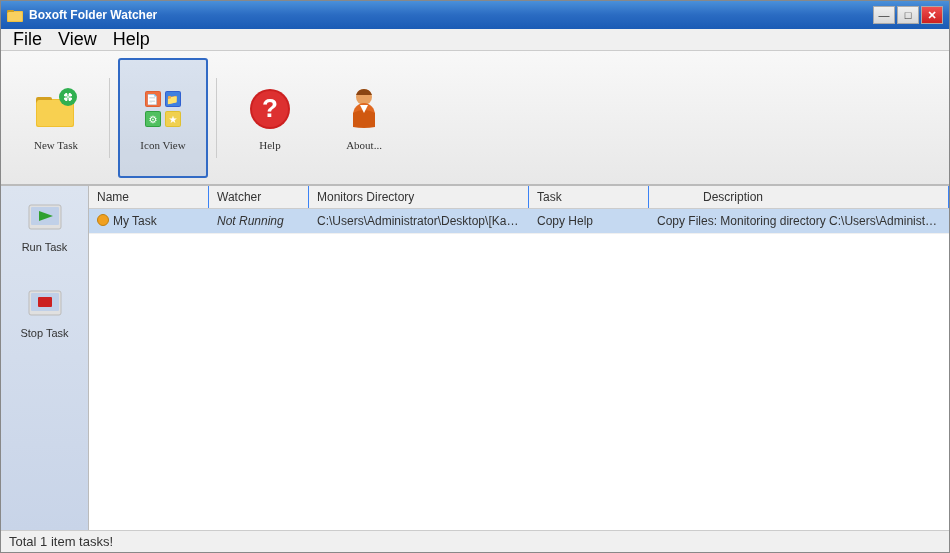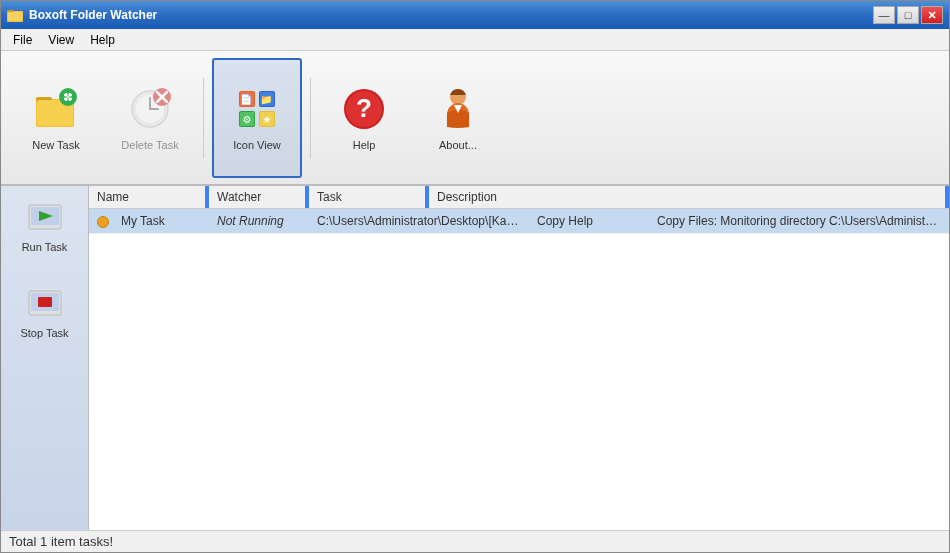--- a/index.html
+++ b/index.html
@@ -77,21 +77,21 @@
       border-bottom: 1px solid #ccc;
       display: flex;
       align-items: center;
       padding: 0 4px;
       flex-shrink: 0;
     }
 
     .menu-item {
       padding: 2px 8px;
       cursor: pointer;
-      font-size: 12px;
+      font-size: 18px;
       color: #000;
     }
 
     
     .toolbar {
       height: 135px;
       background: linear-gradient(to bottom, #f8f8f8, #e8e8e8);
       border-bottom: 2px solid #bbb;
       display: flex;
       align-items: center;
@@ -129,20 +129,21 @@
       height: 48px;
       display: flex;
       align-items: center;
       justify-content: center;
     }
 
     .toolbar-btn .btn-label {
       font-size: 11px;
       color: #333;
       text-align: center;
+      font-family: Liberation Serif, serif;
     }
 
     .toolbar-separator {
       width: 1px;
       height: 80px;
       background: #ccc;
       margin: 0 4px;
     }
 
     
@@ -206,29 +207,29 @@
       background: #f0f0f0;
       border-bottom: 1px solid #ccc;
       flex-shrink: 0;
     }
 
     .th {
       padding: 4px 8px;
       font-size: 12px;
       font-weight: normal;
       color: #333;
-      border-right: 4px solid #3b82f6;
+      border-right: 1px solid #3b82f6;
       cursor: pointer;
     }
 
     .th-name { width: 120px; }
     .th-running { width: 100px; }
     .th-monitors { width: 220px; }
     .th-task { width: 120px; }
-    .th-desc { flex: 1; }
+    .th-desc { flex: 1; margin-left: 46px; }
 
     .table-body {
       flex: 1;
       overflow-y: auto;
     }
 
     .table-row {
       display: flex;
       align-items: center;
       border-bottom: 1px solid #f0f0f0;
@@ -244,22 +245,22 @@
       font-size: 12px;
       color: #333;
       overflow: hidden;
       text-overflow: ellipsis;
       white-space: nowrap;
     }
 
     .td-name {
       width: 120px;
       display: flex;
-      align-items: flex-end;
-      gap: 12px;
+      align-items: flex-start;
+      gap: 4px;
     }
 
     .td-running { width: 100px; font-style: italic; }
     .td-monitors { width: 220px; }
     .td-task { width: 120px; }
     .td-desc { flex: 1; }
 
     .row-indicator {
       width: 12px;
       height: 12px;
@@ -331,37 +332,20 @@
           <rect x="31" y="11" width="10" height="2" rx="1" fill="#30b050"></rect>
 
           <rect x="35.5" y="8.5" width="1" height="7" rx="0.5" fill="white"></rect>
           <rect x="32.5" y="11.5" width="7" height="1" rx="0.5" fill="white"></rect>
         </svg>
       </div>
       <span class="btn-label">New Task</span>
     </div>
 
 
-    <div class="toolbar-btn disabled">
-      <div class="icon-area">
-        <svg width="48" height="48" viewBox="0 0 48 48">
-
-          <circle cx="24" cy="24" r="18" fill="#e0e0e0" stroke="#bbb" stroke-width="1.5"></circle>
-          <circle cx="24" cy="24" r="14" fill="#f5f5f5"></circle>
-
-          <line x1="24" y1="24" x2="24" y2="13" stroke="#666" stroke-width="2" stroke-linecap="round"></line>
-          <line x1="24" y1="24" x2="32" y2="24" stroke="#666" stroke-width="2" stroke-linecap="round"></line>
-
-          <circle cx="36" cy="12" r="9" fill="#cc2020"></circle>
-          <line x1="31" y1="7" x2="41" y2="17" stroke="white" stroke-width="2.5" stroke-linecap="round"></line>
-          <line x1="41" y1="7" x2="31" y2="17" stroke="white" stroke-width="2.5" stroke-linecap="round"></line>
-        </svg>
-      </div>
-      <span class="btn-label">Delete Task</span>
-    </div>
 
     <div class="toolbar-separator"></div>
 
     <div class="toolbar-btn active">
       <div class="icon-area">
         <svg width="48" height="48" viewBox="0 0 48 48">
 
           <rect x="6" y="6" width="16" height="16" rx="2" fill="#e06030"></rect>
           <rect x="7" y="7" width="14" height="14" rx="1" fill="#f07040"></rect>
           <rect x="26" y="6" width="16" height="16" rx="2" fill="#3060d0"></rect>
@@ -440,20 +424,21 @@
       </div>
 
 
     </div>
 
     <div class="table-area">
 
       <div class="table-header">
         <div class="th th-name">Name</div>
         <div class="th th-running">Watcher</div>
+        <div class="th th-monitors">Monitors Directory</div>
         <div class="th th-task">Task</div>
         <div class="th th-desc">Description</div>
       </div>
 
       <div class="table-body">
         <div class="table-row selected">
           <div class="td td-name">
             <div class="row-indicator"></div>
             <span>My Task</span>
           </div>

